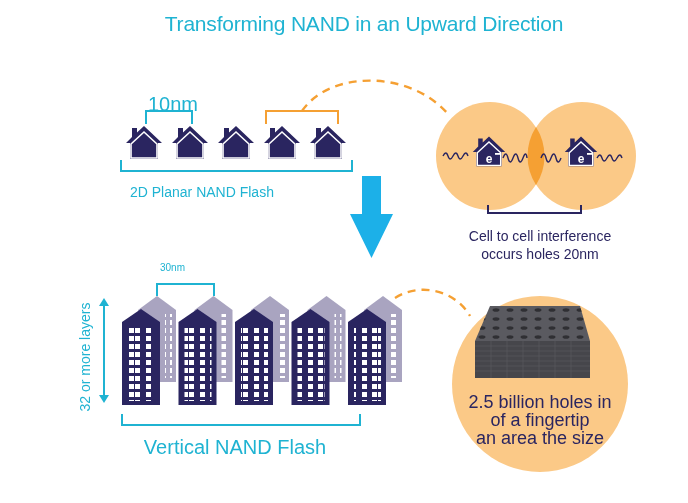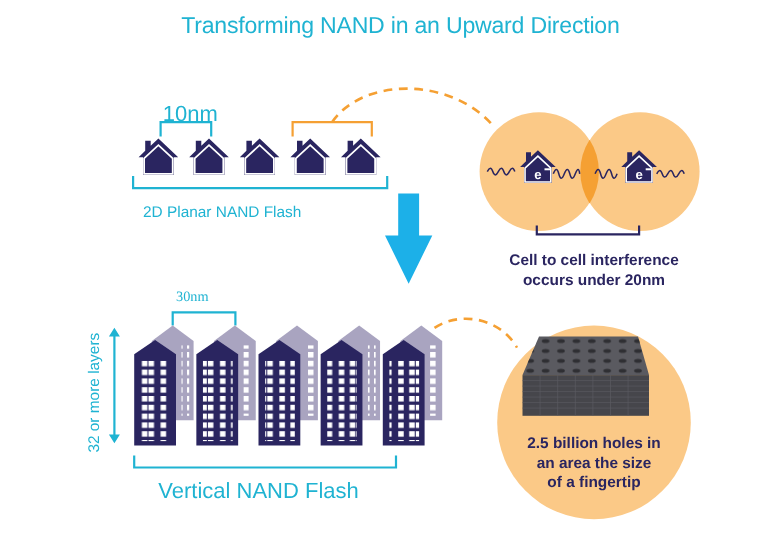--- a/index.html
+++ b/index.html
@@ -1,29 +1,29 @@
 <!DOCTYPE html>
 <html><head>
 <meta charset="utf-8">
 <style>
   html,body{margin:0;padding:0;background:#ffffff;}
   body{width:688px;height:503px;position:relative;overflow:hidden;font-family:"Liberation Sans",sans-serif;}
   .abs{position:absolute;}
   .title{left:0;width:688px;top:12px;text-align:center;color:#1fb3d2;font-size:21px;letter-spacing:-0.2px;margin-left:20px;}
   .cyan{color:#1fb3d2;}
-  .navytxt{color:#2a2560;font-weight:bold;}
+  .navytxt{color:#2a2560;}
   svg{position:absolute;left:0;top:0;}
   .lbl10{left:148px;top:93px;font-size:20px;}
   .lbl2d{left:0;width:688px;top:184px;font-size:14px;}
   .lbl2d span{position:absolute;left:130px;width:200px;text-align:left;}
   .cap1{left:430px;width:220px;top:227px;text-align:center;font-size:14px;line-height:18px;}
-  .lbl30{left:160px;top:262px;font-size:13px;font-family:Liberation Serif, serif;}
+  .lbl30{left:160px;top:262px;font-size:10px;}
   .lblv{left:120px;width:230px;top:436px;text-align:center;font-size:20px;}
   .lbllayers{left:85px;top:357px;font-size:14px;transform:translate(-50%,-50%) rotate(-90deg);white-space:nowrap;}
-  .cap2{left:455px;width:170px;top:393px;text-align:center;font-size:14px;line-height:18px;}
+  .cap2{left:455px;width:170px;top:393px;text-align:center;font-size:18px;line-height:18px;}
 </style>
 </head>
 <body>
 
 <div class="abs title">Transforming NAND in an Upward Direction</div>
 
 <svg width="688" height="503" viewBox="0 0 688 503">
   <defs>
     <symbol id="house" viewBox="0 0 40 36">
       <path d="M20 2 L38 19 L34 19 L34 35 L6 35 L6 19 L2 19 L8 13 L8 4 L13 4 L13 8.5 Z" fill="#2a2560"></path>
@@ -138,24 +138,24 @@
   </g>
 </svg>
 
 <div class="abs lbl10 cyan">10nm</div>
 <div class="abs lbl2d cyan">
     <span>2D Planar NAND Flash</span>
   </div>
 
 <div class="abs cap1 navytxt">
   <div>Cell to cell interference</div>
-  <div>occurs under 20nm</div>
+  <div>occurs holes 20nm</div>
 </div>
 
 <div class="abs lbl30 cyan">30nm</div>
 <div class="abs lbllayers cyan">32 or more layers</div>
 <div class="abs lblv cyan">Vertical NAND Flash</div>
 
 <div class="abs cap2 navytxt">
   <div>2.5 billion holes in</div>
+  <div>of a fingertip</div>
   <div>an area the size</div>
-  <div>of a fingertip</div>
 </div>
 
 </body></html>

